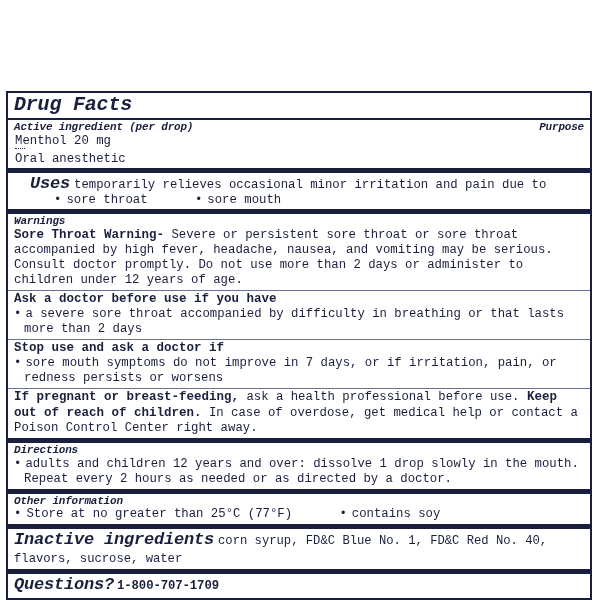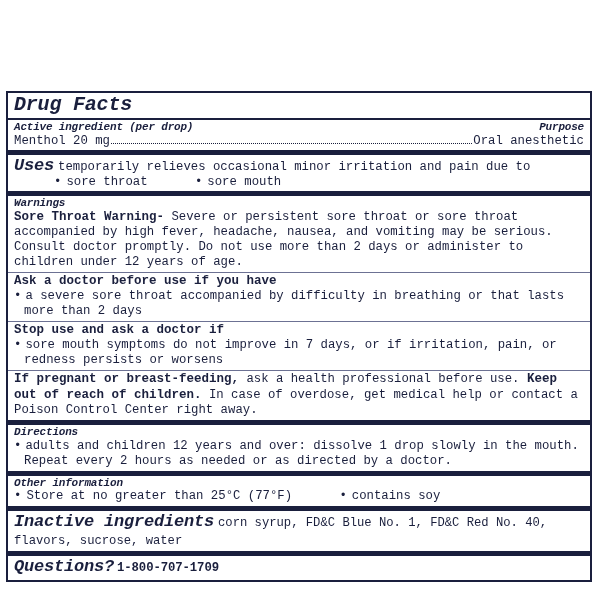--- a/index.html
+++ b/index.html
@@ -84,20 +84,21 @@
     justify-content: space-between;
     align-items: baseline;
   }
 
   
   .leader {
     display: flex;
     align-items: baseline;
     font-size: 12.3px;
     white-space: nowrap;
+    flex-direction: column;
   }
   .leader .dots {
     flex: 1 1 auto;
     border-bottom: 1.6px dotted #1a1f3d;
     margin: 0 1px 3px 1px;
     min-width: 10px;
   }
 
   
   ul.blist {
@@ -129,20 +130,21 @@
   }
 
   .uses-line {
     font-size: 12.3px;
     display: flex;
     align-items: baseline;
     flex-wrap: wrap;
   }
   .uses-line .lead {
     margin-right: 4px;
+    margin-left: 16px;
   }
 
   .phone {
     font-weight: bold;
     font-size: 12.3px;
     letter-spacing: -0.1px;
     margin-left: 3px;
   }
 
   .inact-body {

